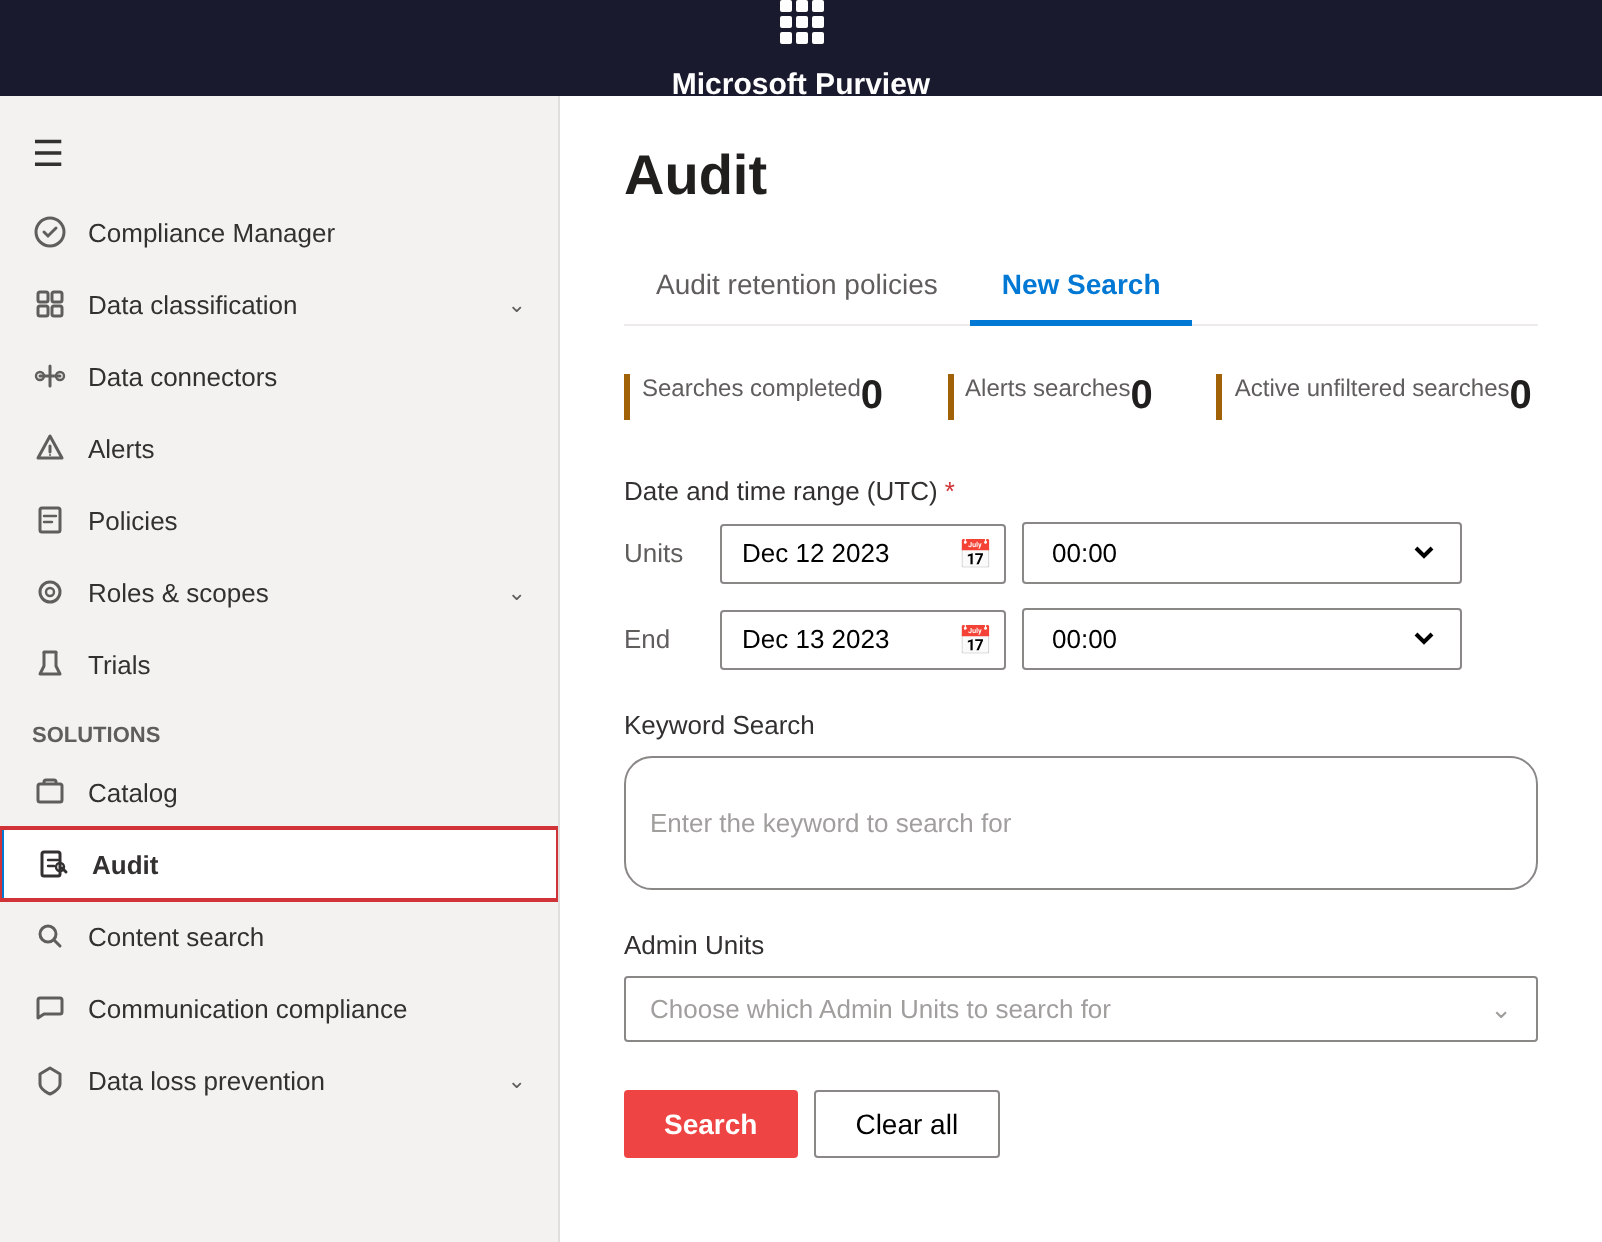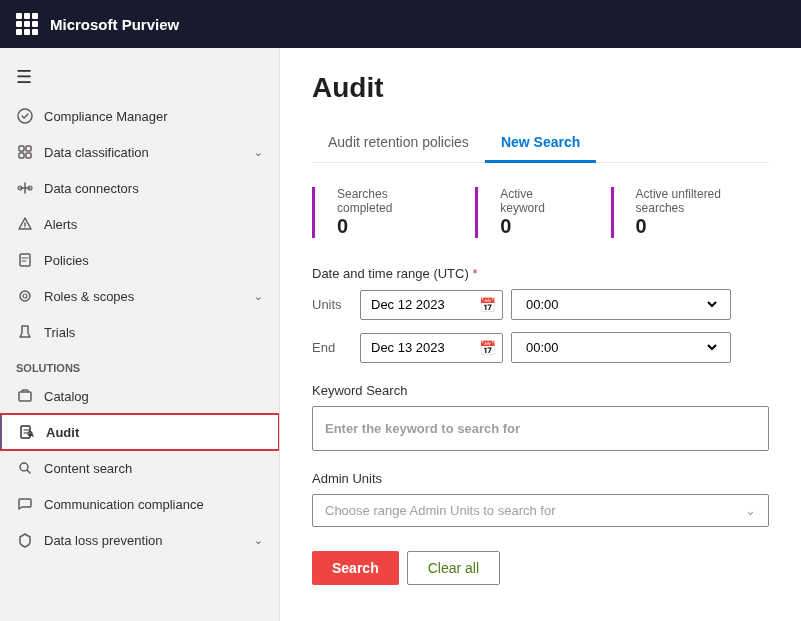--- a/index.html
+++ b/index.html
@@ -8,20 +8,21 @@
     
     .topbar {
       background: #1a1a2e;
       color: white;
       height: 48px;
       display: flex;
       align-items: center;
       padding: 0 16px;
       gap: 12px;
       flex-shrink: 0;
+      flex-direction: column;
     }
     .topbar-grid-icon { display: grid; grid-template-columns: repeat(3,6px); grid-template-rows: repeat(3,6px); gap: 2px; }
     .topbar-grid-icon span { width: 6px; height: 6px; background: white; border-radius: 1px; display: block; }
     .topbar-title { font-size: 15px; font-weight: 600; color: white; }
 
     
     .main-layout { display: flex; flex: 1; overflow: hidden; }
 
     
     .sidebar {
@@ -73,21 +74,21 @@
       cursor: pointer;
       color: #605e5c;
       font-size: 14px;
       border-bottom: 3px solid transparent;
       margin-bottom: -1px;
     }
     .tab.active { color: #0078d4; border-bottom-color: #0078d4; font-weight: 600; }
 
     
     .stats-row { display: flex; gap: 32px; margin-bottom: 28px; }
-    .stat-item { display: flex; flex-direction: column; border-left: 3px solid #a21caf; padding-left: 22px; }
+    .stat-item { display: flex; flex-direction: row; border-left: 3px solid #a16207; padding-left: 6px; }
     .stat-label { font-size: 12px; color: #605e5c; }
     .stat-value { font-size: 20px; font-weight: 700; color: #201f1e; }
 
     
     .form-section { margin-bottom: 20px; }
     .form-label { font-size: 13px; color: #323130; margin-bottom: 8px; display: block; }
     .form-label span.required { color: #d13438; }
     .date-row { display: flex; align-items: center; gap: 8px; margin-bottom: 12px; }
     .date-row-label { font-size: 13px; color: #605e5c; width: 40px; }
     .date-input-wrapper {
@@ -112,26 +113,25 @@
       gap: 4px;
       flex: 1;
       max-width: 220px;
       cursor: pointer;
     }
     .time-select-wrapper select { border: none; outline: none; font-size: 13px; flex: 1; background: transparent; cursor: pointer; }
 
     .keyword-input {
       width: 100%;
       border: 1px solid #8a8886;
-      border-radius: 2px;
-      padding: 14px 12px;
+      border-radius: 14px;
+      padding: 25px 12px;
       font-size: 13px;
       outline: none;
       color: #201f1e;
-      font-weight: bold;
     }
     .keyword-input::placeholder { color: #a19f9d; }
 
     .admin-units-select {
       width: 100%;
       border: 1px solid #8a8886;
       border-radius: 2px;
       padding: 8px 12px;
       font-size: 13px;
       background: white;
@@ -149,21 +149,21 @@
       color: white;
       border: none;
       padding: 8px 20px;
       border-radius: 2px;
       font-size: 14px;
       cursor: pointer;
       font-weight: 600;
     }
     .btn-secondary {
       background: white;
-      color: #4d7c0f;
+      color: #000000;
       border: 1px solid #8a8886;
       padding: 8px 20px;
       border-radius: 2px;
       font-size: 14px;
       cursor: pointer;
     }
     .audit-box {
       outline: 2px solid #d13438;
       outline-offset: -1px;
     }
@@ -328,21 +328,21 @@
       <div class="tab">Audit retention policies</div>
       <div class="tab active">New Search</div>
     </div>
 
     <div class="stats-row">
       <div class="stat-item">
         <span class="stat-label">Searches completed</span>
         <span class="stat-value">0</span>
       </div>
       <div class="stat-item">
-        <span class="stat-label">Active keyword</span>
+        <span class="stat-label">Alerts searches</span>
         <span class="stat-value">0</span>
       </div>
       <div class="stat-item">
         <span class="stat-label">Active unfiltered searches</span>
         <span class="stat-value">0</span>
       </div>
     </div>
 
     <div class="form-section">
       <label class="form-label">
@@ -384,21 +384,21 @@
     </div>
 
     <div class="form-section">
       <label class="form-label">Keyword Search</label>
       <input type="text" class="keyword-input" placeholder="Enter the keyword to search for" style="">
     </div>
 
     <div class="form-section">
       <label class="form-label">Admin Units</label>
       <div class="admin-units-select">
-        <span>Choose range Admin Units to search for</span>
+        <span>Choose which Admin Units to search for</span>
         <span>⌄</span>
       </div>
     </div>
 
     <div class="button-row">
       <button class="btn-primary">Search</button>
       <button class="btn-secondary">Clear all</button>
     </div>
   </div>
 </div>

